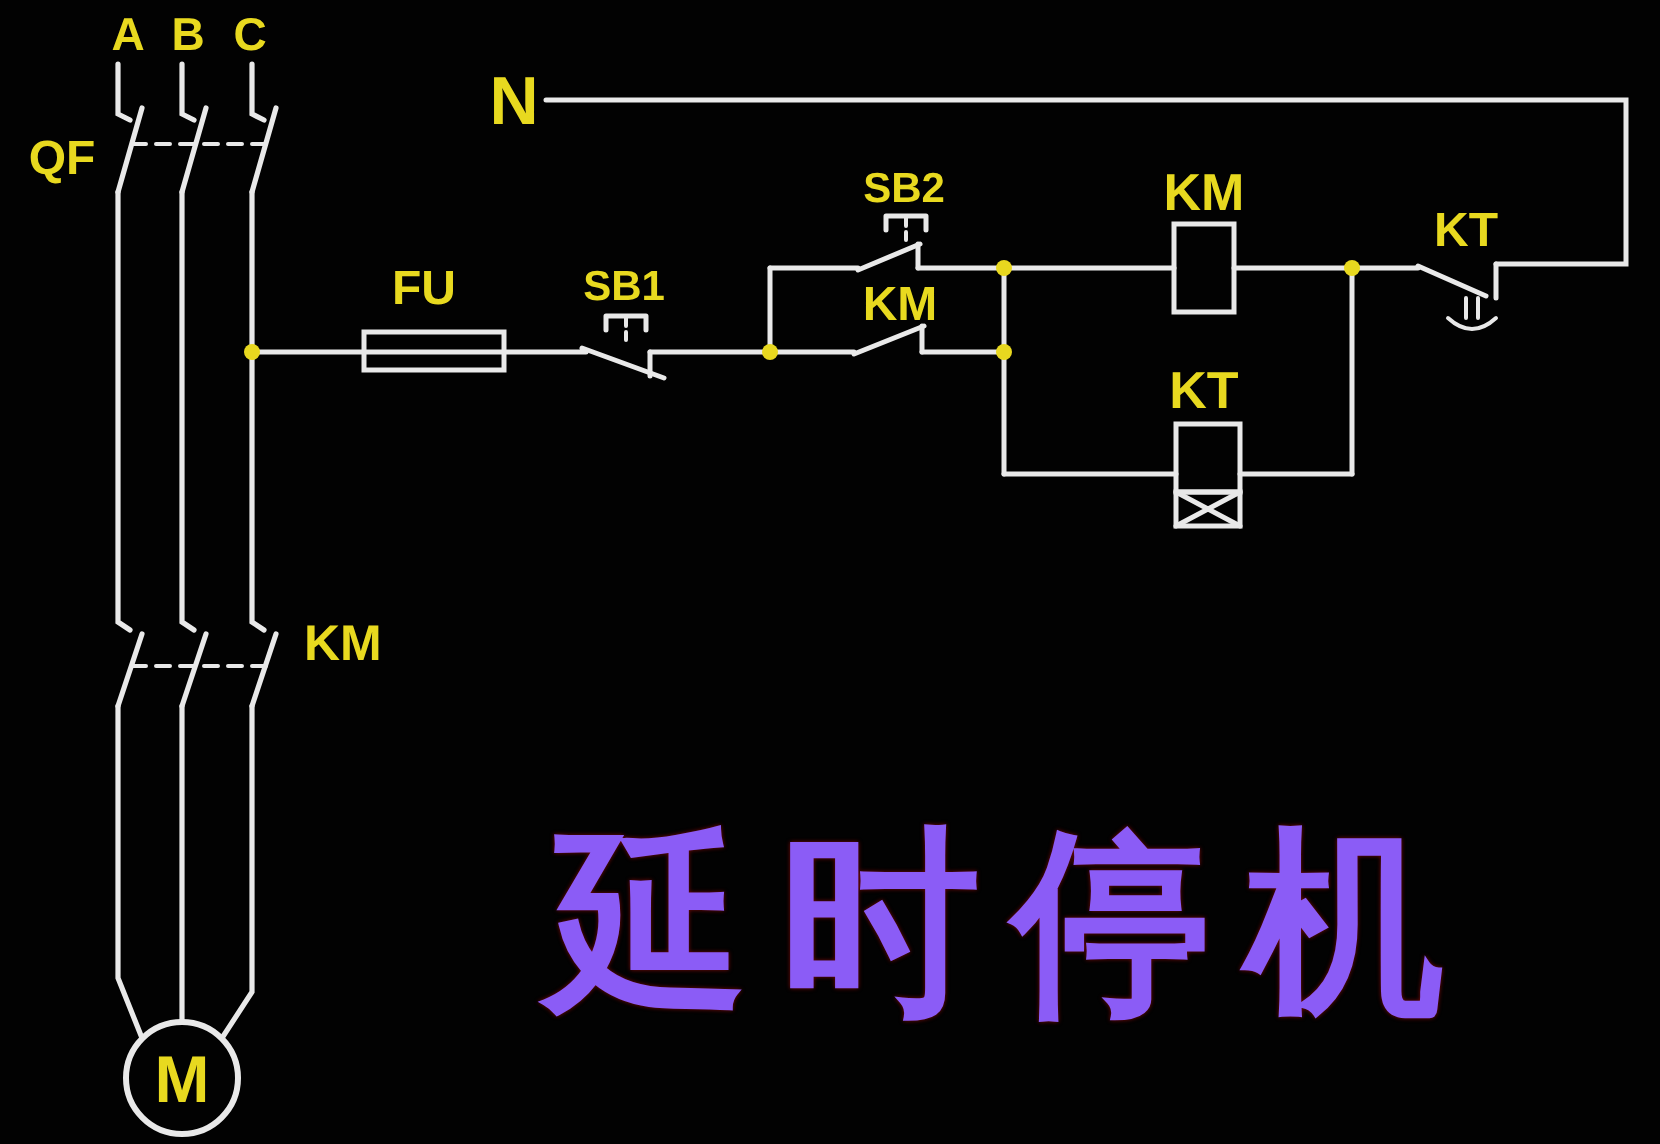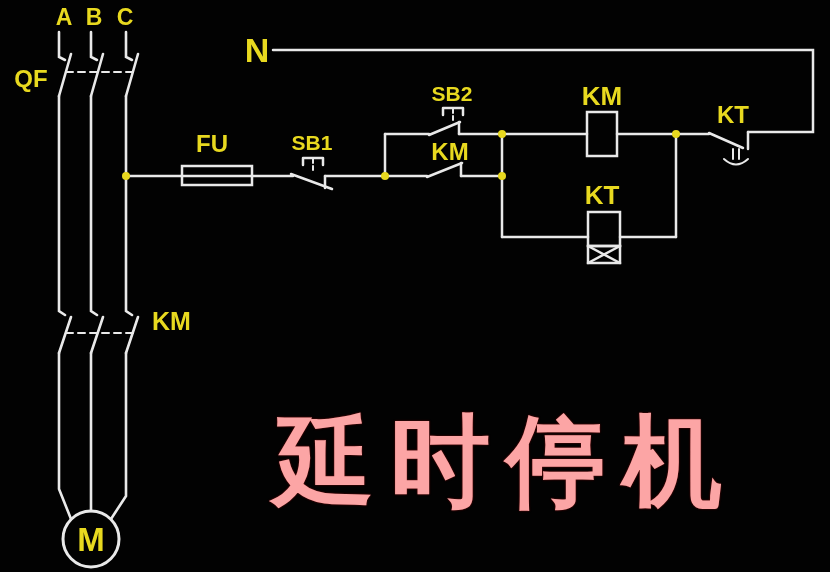--- a/index.html
+++ b/index.html
@@ -5,21 +5,21 @@
   html,body{margin:0;padding:0;background:#000;}
   #screen{
     position:relative;width:830px;height:572px;background:#020202;
     overflow:hidden;font-family:"Liberation Sans",sans-serif;
   }
   #circuit{position:absolute;left:0;top:0;}
   .lbl{fill:#e8d91f;font-family:"Liberation Sans",sans-serif;font-weight:bold;}
   .caption{
     position:absolute;left:244px;top:406px;width:524px;height:112px;
     display:flex;align-items:center;justify-content:center;
-    color:#fca5a5;font-size:100px;font-weight:bold;letter-spacing:16px;
+    color:#8b5cf6;font-size:100px;font-weight:bold;letter-spacing:16px;
     font-family:"DejaVu Sans",sans-serif;line-height:1;white-space:nowrap;
     text-shadow:0 0 2px #7a0a0a;
   }
 </style>
 </head>
 <body>
 
 <div id="screen">
 
   <svg id="circuit" width="830" height="572" viewBox="0 0 830 572">

